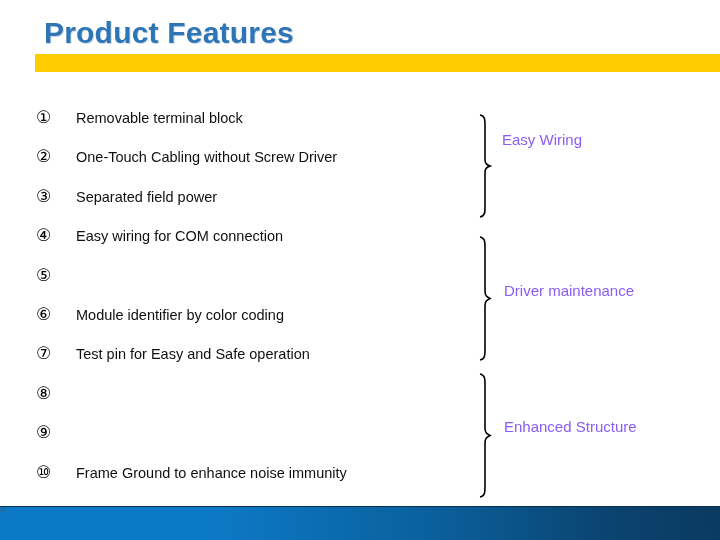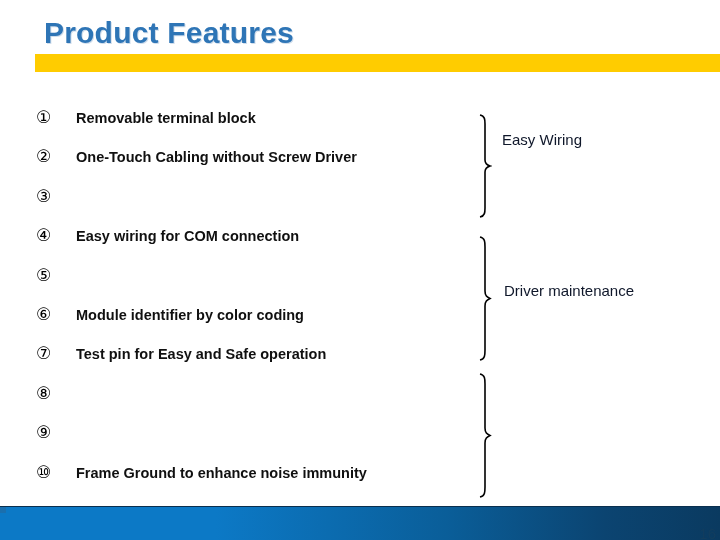--- a/index.html
+++ b/index.html
@@ -68,38 +68,38 @@
     color: #000000;
     font-family: "DejaVu Sans", sans-serif;
     text-align: left;
   }
   .feature-text {
     position: absolute;
     left: 76px;
     top: 5px;
     font-size: 14.5px;
     line-height: 18px;
-    font-weight: bold;
+    font-weight: normal;
     color: #101010;
     white-space: nowrap;
   }
 
   
   .brace {
     position: absolute;
     left: 478px;
     width: 14px;
   }
   .brace svg { display: block; width: 14px; height: 100%; }
 
   
   .group-label {
     position: absolute;
     font-size: 15px;
-    color: #0f172a;
+    color: #8b5cf6;
     font-weight: normal;
     white-space: nowrap;
   }
   .group-label.g1 { left: 502px; top: 131px; }
   .group-label.g2 { left: 504px; top: 282px; }
   .group-label.g3 { left: 504px; top: 418px; }
 
   
   .footer-bar {
     position: absolute;
@@ -144,20 +144,21 @@
       <span class="feature-text">Removable terminal block</span>
     </div>
 
     <div class="feature-row">
       <span class="feature-num">②</span>
       <span class="feature-text">One-Touch Cabling without Screw Driver</span>
     </div>
 
     <div class="feature-row">
       <span class="feature-num">③</span>
+      <span class="feature-text">Separated field power</span>
     </div>
 
     <div class="feature-row">
       <span class="feature-num">④</span>
       <span class="feature-text">Easy wiring for COM connection</span>
     </div>
 
     <div class="feature-row">
       <span class="feature-num">⑤</span>
     </div>
@@ -200,19 +201,20 @@
   </div>
 
   <div class="brace" style="top:373px; height:125px;">
     <svg viewBox="0 0 14 125" preserveAspectRatio="none" xmlns="http://www.w3.org/2000/svg">
       <path d="M2,1 C7,2 7,6 7,11 L7,55 C7,60 9,61 12,62.5 C9,64 7,65 7,70 L7,114 C7,119 7,123 2,124" fill="none" stroke="#000000" stroke-width="1.6" vector-effect="non-scaling-stroke"></path>
     </svg>
   </div>
 
   <div class="group-label g1">Easy Wiring</div>
   <div class="group-label g2">Driver maintenance</div>
+  <div class="group-label g3">Enhanced Structure</div>
 
   <div class="footer-bar">
     <div class="footer-corner"></div>
     <div class="page-number">16</div>
   </div>
 
 </div>
 
 </body></html>

